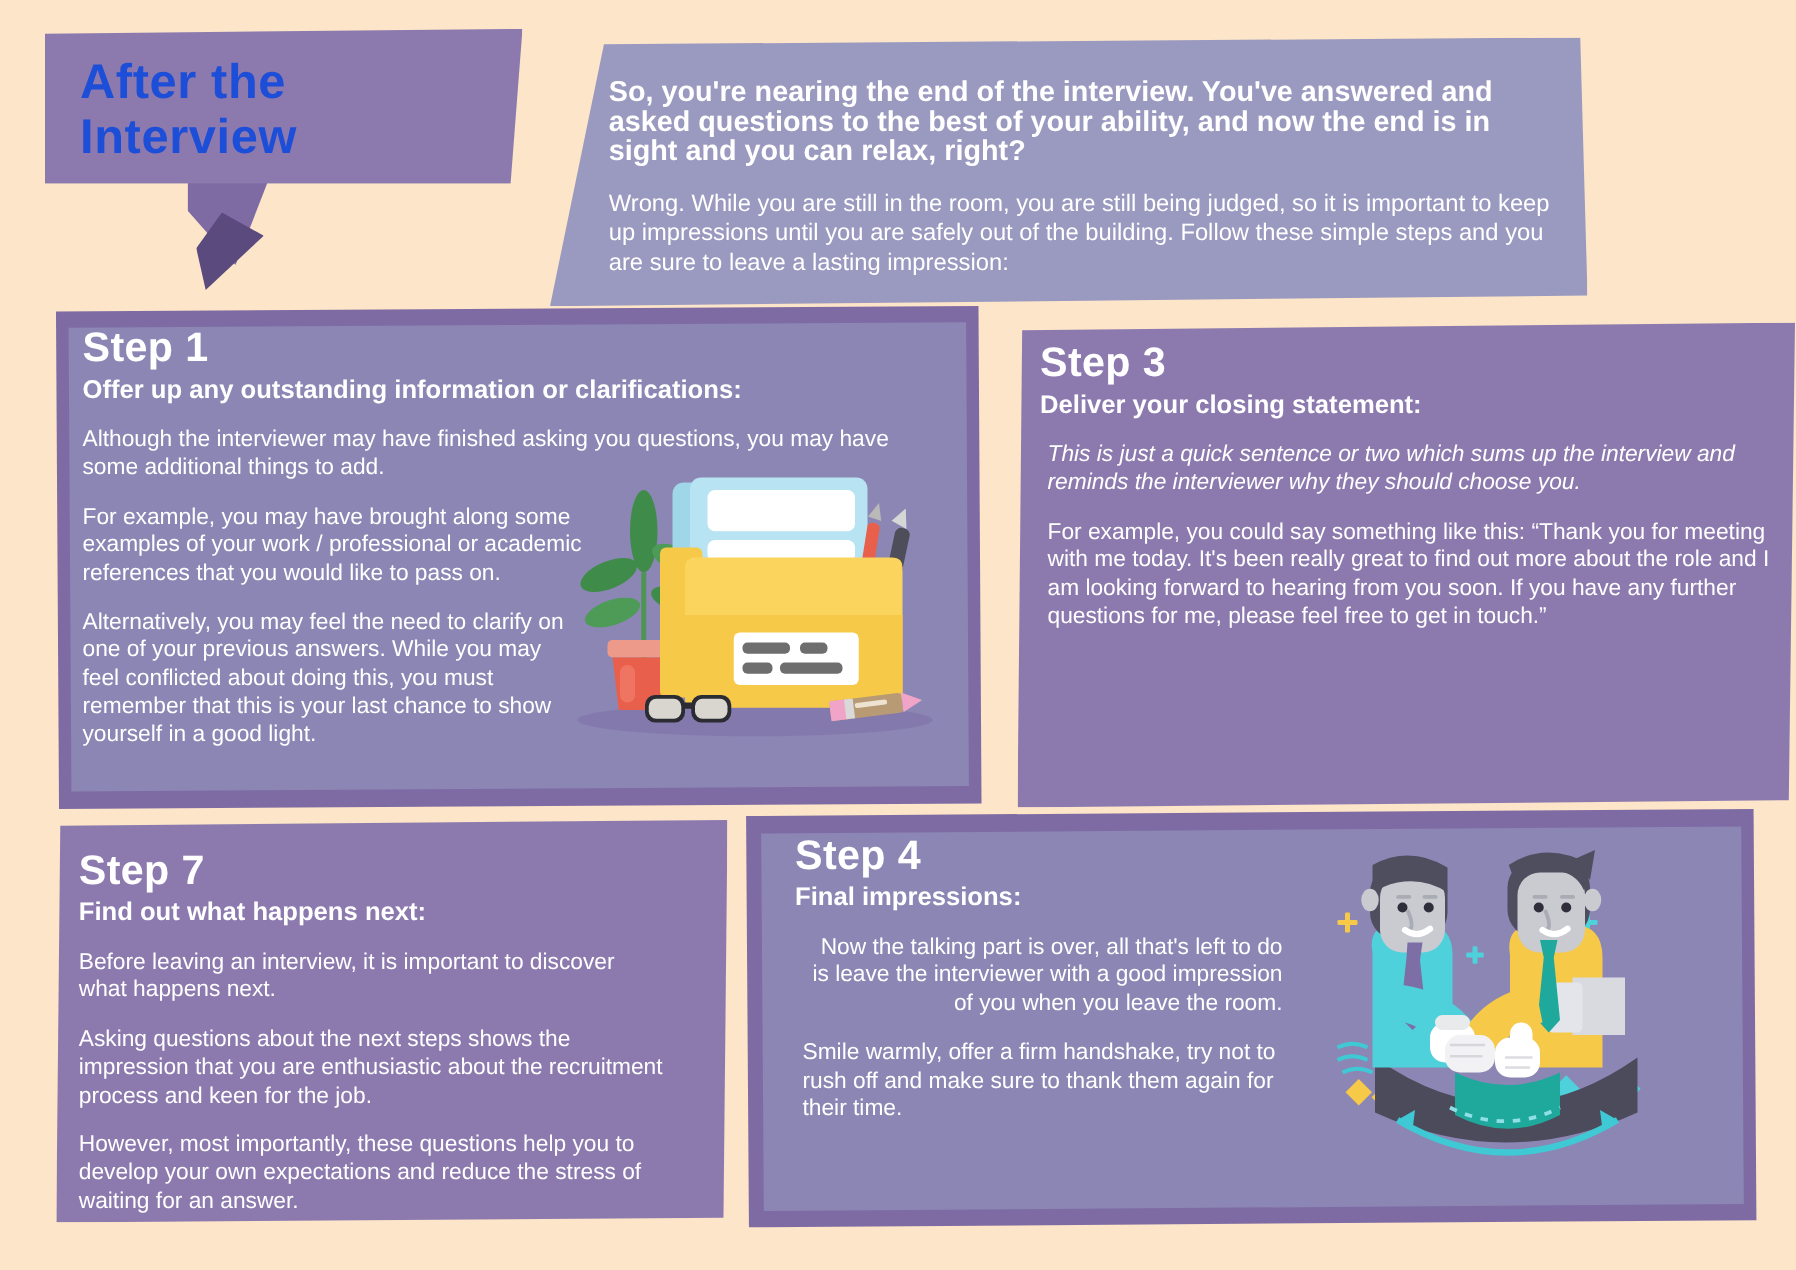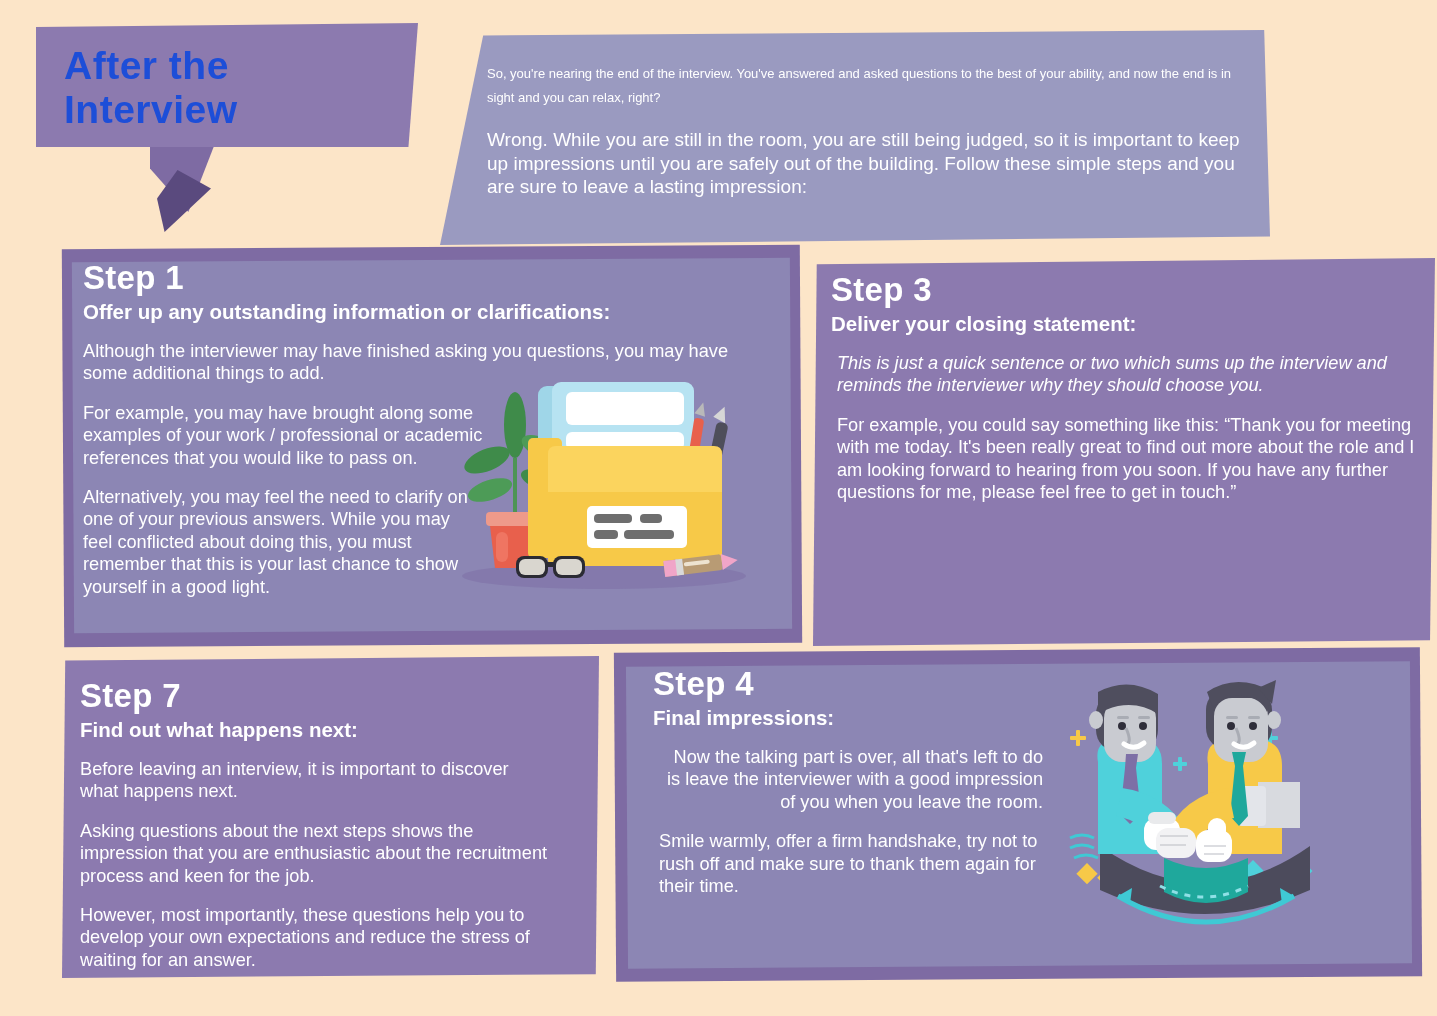--- a/index.html
+++ b/index.html
@@ -38,29 +38,29 @@
 
   
   .intro-panel{
     position:absolute; left:440px; top:30px; width:830px; height:215px;
     background:#9A9AC0;
     clip-path: polygon(5.2% 2.5%, 99.3% 0%, 100% 96%, 0% 100%);
     z-index:3;
   }
   .intro-inner{ position:absolute; left:487px; top:62px; width:760px; z-index:4; }
   .intro-lead{
-    color:#FFFFFF; font-weight:normal; font-size:13px; line-height:23.5px;
+    color:#FFFFFF; font-weight:bold; font-size:23px; line-height:23.5px;
     text-align:left; margin-bottom:19px;
   }
   .intro-body{
     color:#FFFFFF; font-size:19px; line-height:23.5px;
   }
 
   
-  .card{ position:absolute;margin-left:17px; }
+  .card{ position:absolute; }
   .card .frame{ position:absolute; inset:0; background:#7E6BA3; }
   .card .inner{ position:absolute; background:#8C86B4; }
   .card .content{ position:absolute; z-index:3; }
 
   .step-num{
     color:#FFFFFF; font-weight:bold; font-size:33px; line-height:36px;
     letter-spacing:0.3px;
   }
   .step-sub{
     color:#FFFFFF; font-weight:bold; font-size:20.5px; line-height:25px;
@@ -77,21 +77,21 @@
   #card1 .content{ left:20px; top:13px; width:690px; }
   #card1 .textcol{ width:690px; }
   #card1 .step-p.narrow{ width:400px; }
 
   
   .ill1{
     position:absolute; left:452px; top:380px; width:305px; height:212px; z-index:4;
   }
 
   
-  #card3{ left:796px; top:258px; width:622px; height:388px; z-index:3; }
+  #card3{ left:814px; top:258px; width:622px; height:388px; z-index:3; }
   #card3 .frame{ background:#8C7AAF; clip-path:polygon(0.6% 1.6%, 100% 0, 99.2% 98.5%, 0 100%); }
   #card3 .content{ left:18px; top:14px; width:600px; }
 
   
   #card2{ left:45px; top:656px; width:537px; height:322px; z-index:3; }
   #card2 .frame{ background:#8C7AAF; clip-path:polygon(0.6% 1.4%, 100% 0, 99.4% 98.8%, 0 100%); }
   #card2 .content{ left:18px; top:22px; width:515px; }
 
   
   #card4{ left:598px; top:650px; width:806px; height:329px; z-index:3; }

